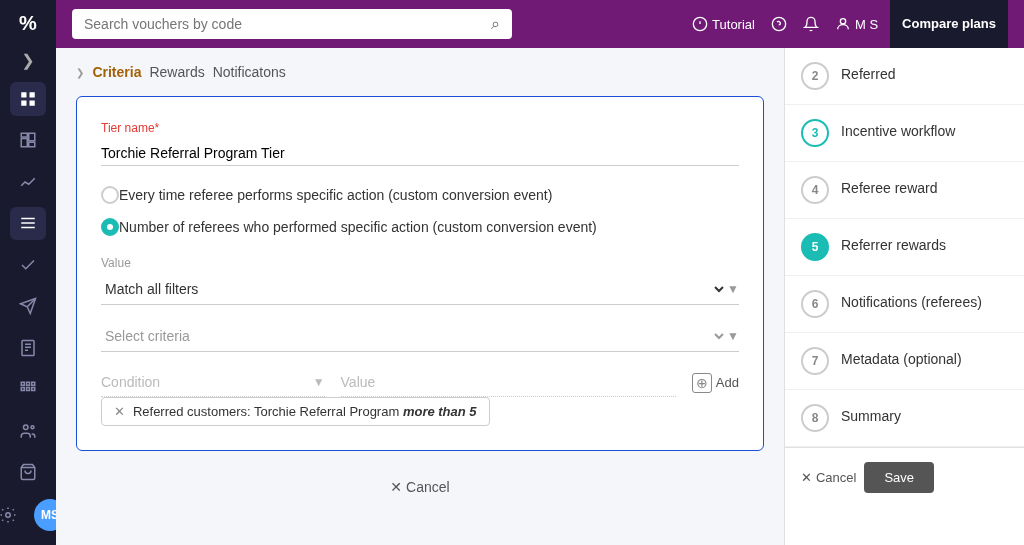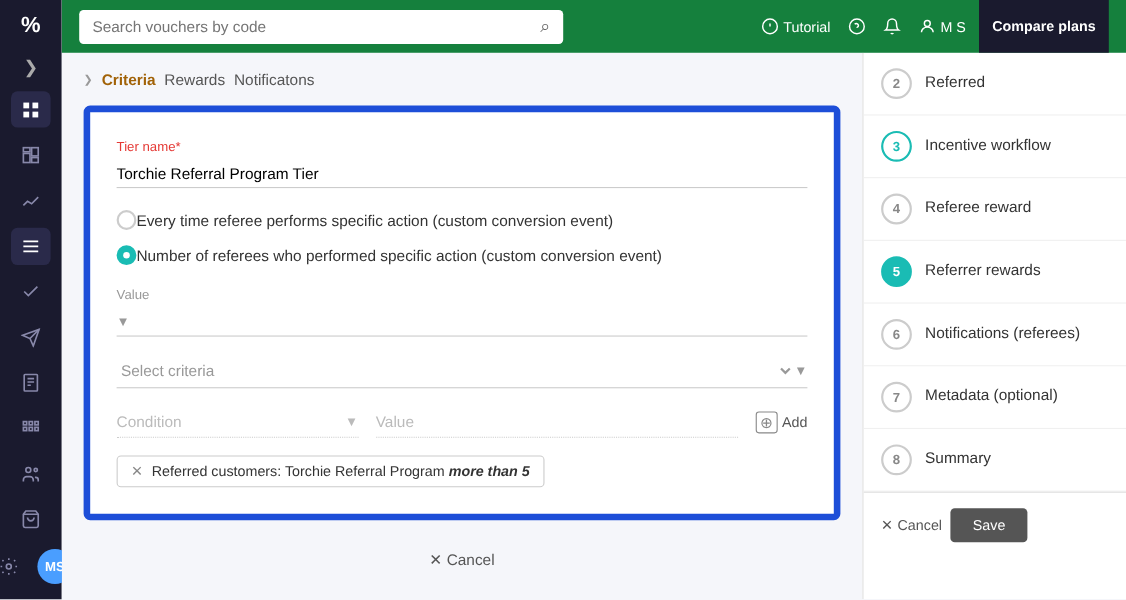--- a/index.html
+++ b/index.html
@@ -66,21 +66,21 @@
     
     .main-area {
       flex: 1;
       display: flex;
       flex-direction: column;
       overflow: hidden;
     }
 
     
     .topbar {
-      background: #15803d;
+      background: #701a75;
       height: 48px;
       display: flex;
       align-items: center;
       padding: 0 16px;
       gap: 12px;
       flex-shrink: 0;
     }
     .search-box {
       flex: 1;
       max-width: 440px;
@@ -160,21 +160,21 @@
       align-items: center;
       gap: 4px;
     }
     .breadcrumb-sep { color: #999; font-size: 10px; }
     .breadcrumb-item { color: #555; }
 
     
     .form-card {
       background: white;
       border-radius: 6px;
-      border: 6px solid #1d4ed8;
+      border: 1px solid #1d4ed8;
       padding: 24px;
       margin-bottom: 16px;
     }
     .form-field-label {
       font-size: 12px;
       color: #666;
       margin-bottom: 6px;
     }
     .form-field-label span { color: #e53935; }
     .form-input {
@@ -238,21 +238,21 @@
     .criteria-row select {
       border: none; outline: none; font-size: 14px; color: #999;
       background: transparent; width: 100%; cursor: pointer;
     }
 
     
     .condition-value-row {
       display: flex;
       align-items: center;
       gap: 16px;
-      margin-bottom: 16px;
+      margin-bottom: 0;
     }
     .condition-col {
       flex: 1;
       display: flex;
       align-items: center;
       border-bottom: 1px dotted #ccc;
       padding: 6px 0;
     }
     .condition-col span { color: #999; font-size: 14px; }
     .value-col {
@@ -548,20 +548,23 @@
           </label>
           <label class="radio-option">
             <div class="radio-circle selected"></div>
             <span>Number of referees who performed specific action (custom conversion event)</span>
           </label>
         </div>
 
         <div class="field-group">
           <div class="field-label">Value</div>
           <div class="select-row">
+            <select>
+              <option>Match all filters</option>
+            </select>
             <span style="color:#999; font-size:12px;">▼</span>
           </div>
         </div>
 
         <div class="criteria-row">
           <select>
             <option value="">Select criteria</option>
           </select>
           <span style="color:#999; font-size:12px;">▼</span>
         </div>

